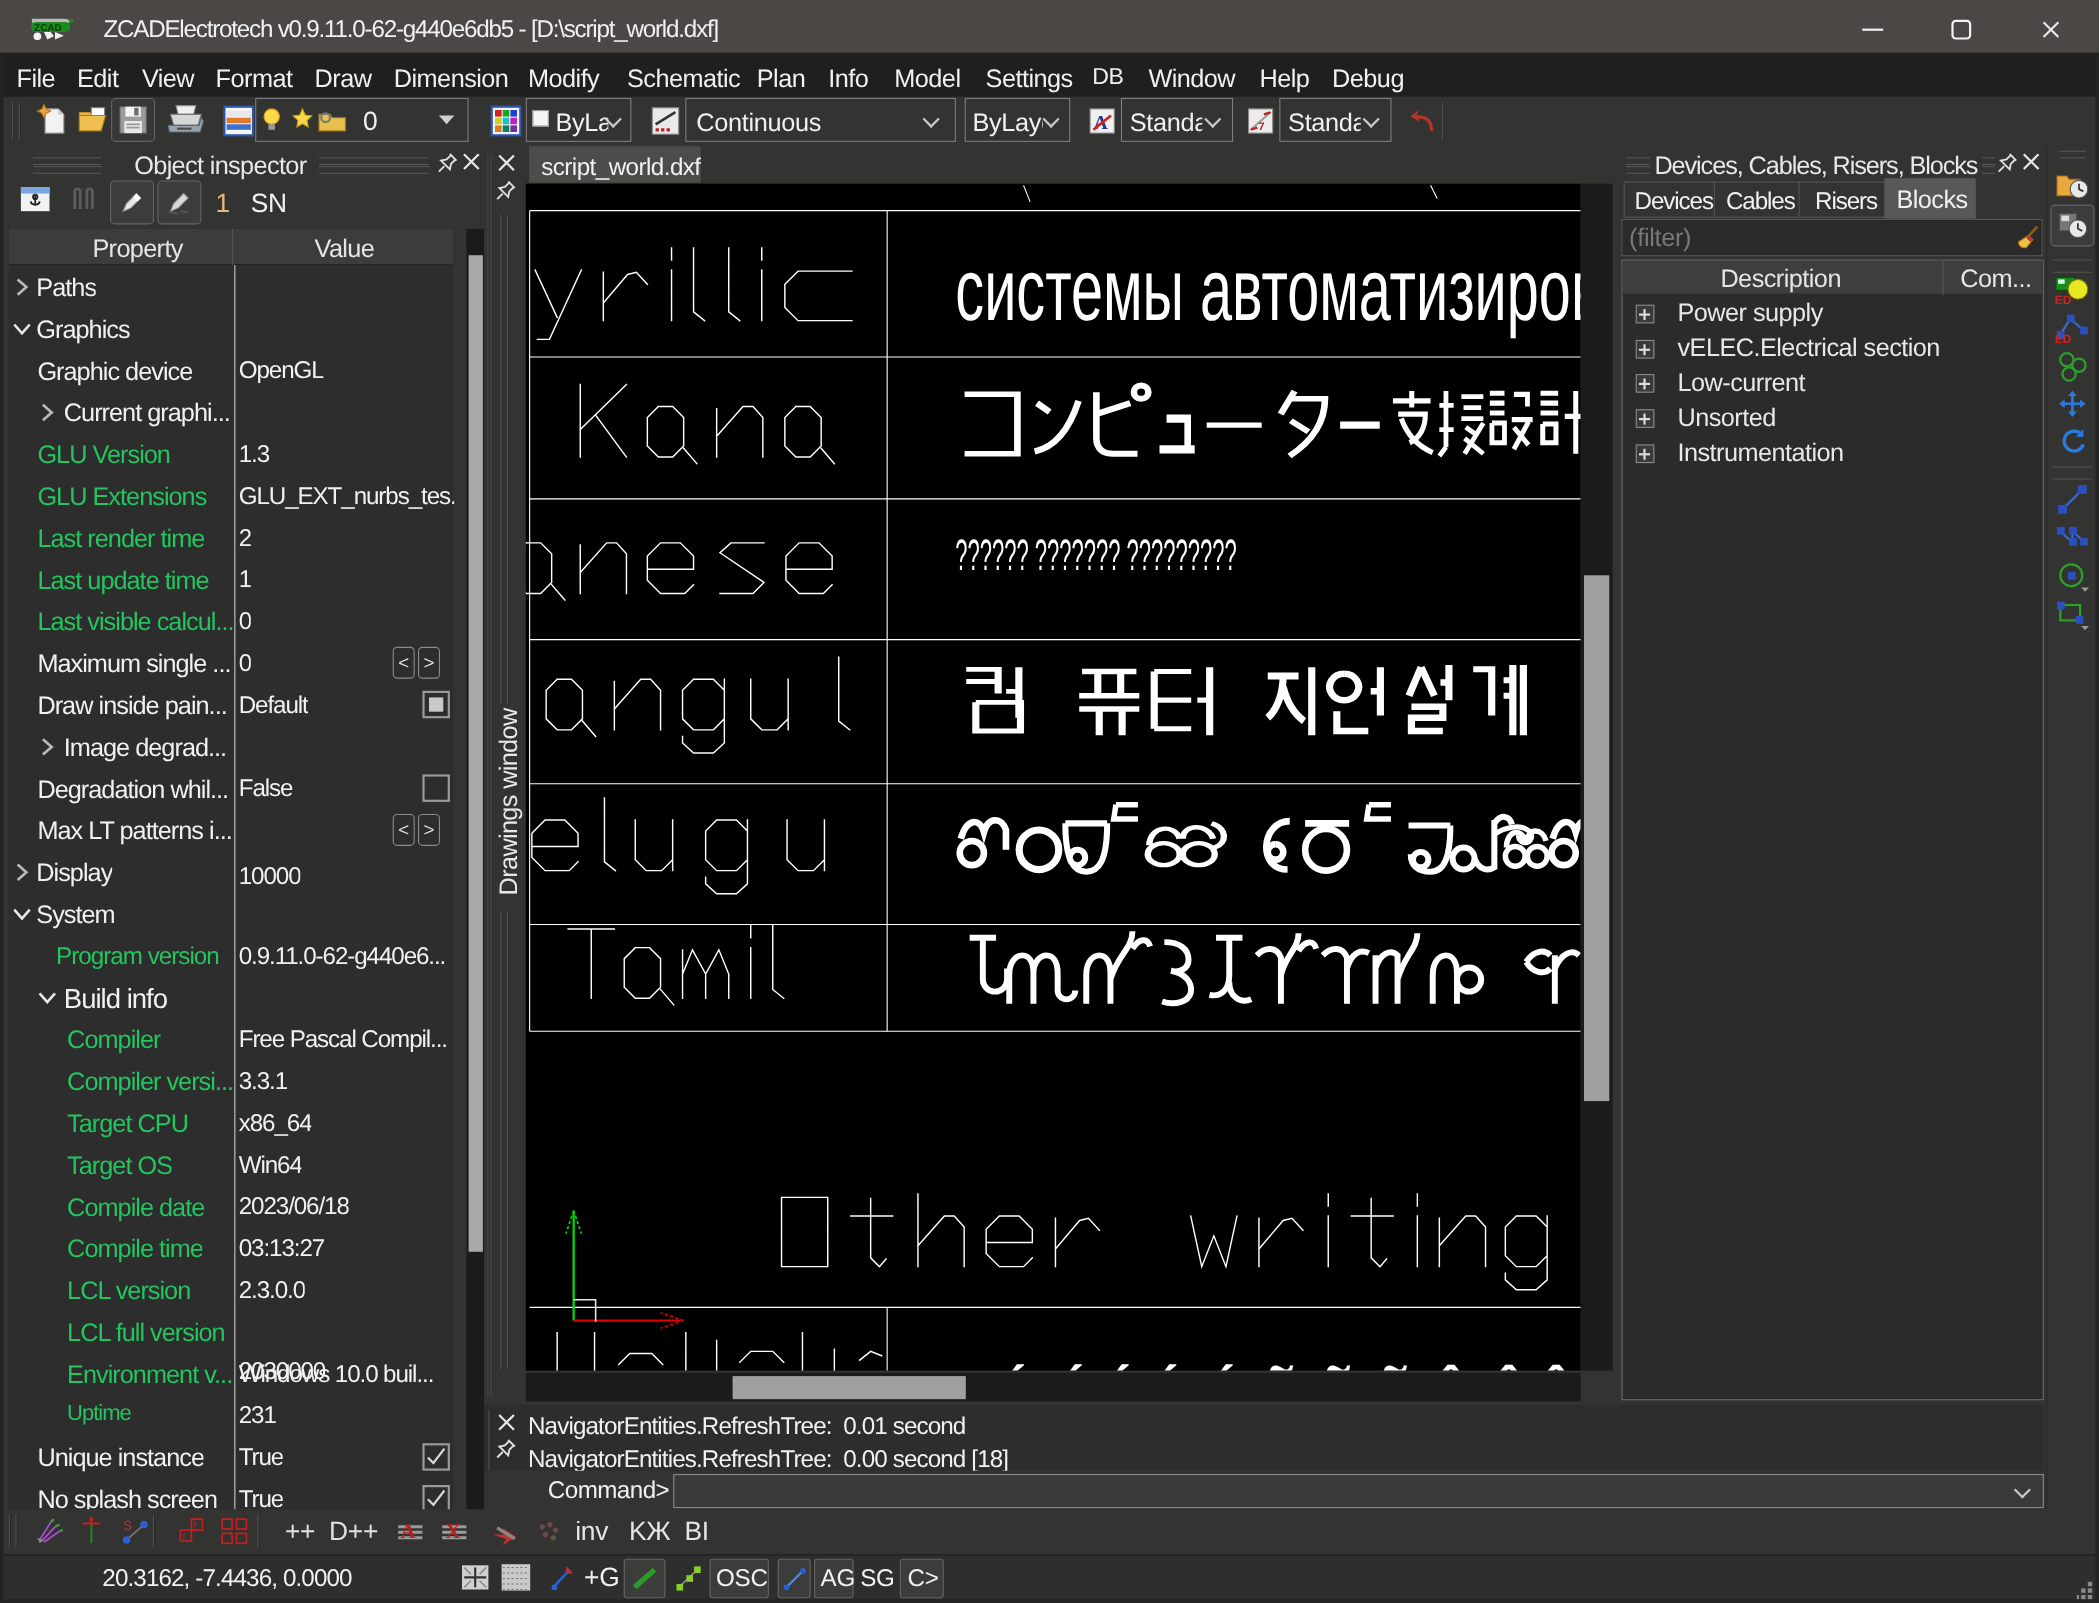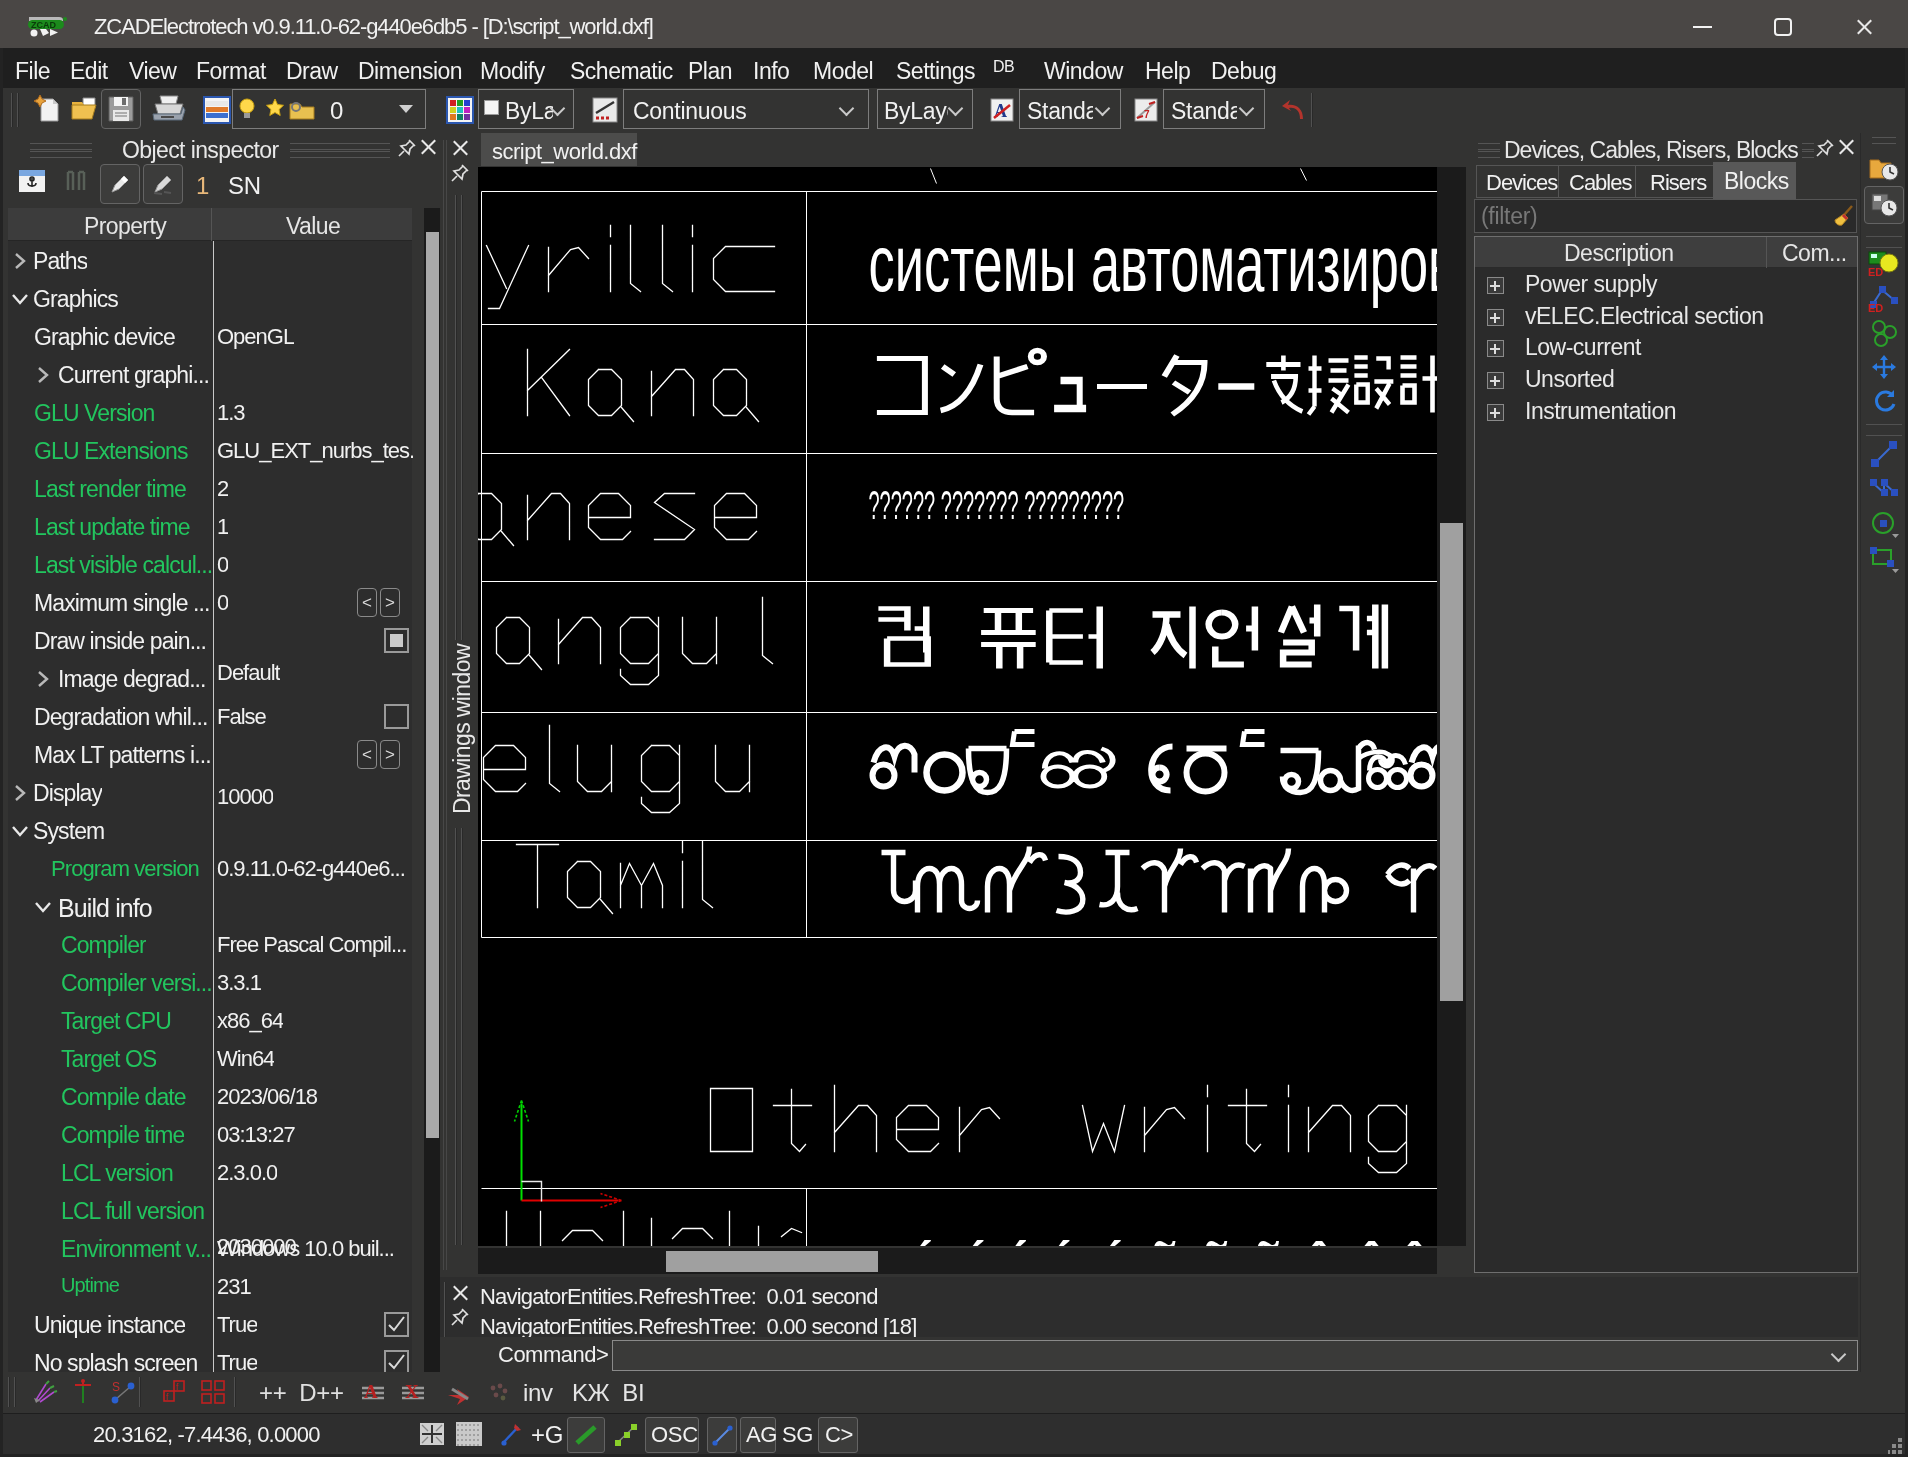--- a/index.html
+++ b/index.html
@@ -41,21 +41,21 @@
 <div class="txt" style="left:129px;top:58px;font-size:23px;letter-spacing:-0.5px">View</div>
 <div class="txt" style="left:196px;top:58px;font-size:23px;letter-spacing:-0.5px">Format</div>
 <div class="txt" style="left:286px;top:58px;font-size:23px;letter-spacing:-0.5px">Draw</div>
 <div class="txt" style="left:358px;top:58px;font-size:23px;letter-spacing:-0.5px">Dimension</div>
 <div class="txt" style="left:480px;top:58px;font-size:23px;letter-spacing:-0.5px">Modify</div>
 <div class="txt" style="left:570px;top:58px;font-size:23px;letter-spacing:-0.5px">Schematic</div>
 <div class="txt" style="left:688px;top:58px;font-size:23px;letter-spacing:-0.5px">Plan</div>
 <div class="txt" style="left:753px;top:58px;font-size:23px;letter-spacing:-0.5px">Info</div>
 <div class="txt" style="left:813px;top:58px;font-size:23px;letter-spacing:-0.5px">Model</div>
 <div class="txt" style="left:896px;top:58px;font-size:23px;letter-spacing:-0.5px">Settings</div>
-<div class="txt" style="left:993px;top:58px;font-size:16px;letter-spacing:-0.5px">DB</div>
+<div class="txt" style="left:993px;top:58px;font-size:21px;letter-spacing:-0.5px">DB</div>
 <div class="txt" style="left:1044px;top:58px;font-size:23px;letter-spacing:-0.5px">Window</div>
 <div class="txt" style="left:1145px;top:58px;font-size:23px;letter-spacing:-0.5px">Help</div>
 <div class="txt" style="left:1211px;top:58px;font-size:23px;letter-spacing:-0.5px">Debug</div>
 
 <div class="abs" style="left:0;top:88px;width:1908px;height:45px;background:#333332"></div>
 <div class="abs" style="left:11px;top:93px;width:1px;height:34px;border-left:1px solid #515151;border-right:1px solid #292929"></div>
 <div class="abs" style="left:17px;top:93px;width:1px;height:34px;border-left:1px solid #515151;border-right:1px solid #292929"></div>
 
 <svg class="abs" style="left:33px;top:94px" width="30" height="30" viewBox="0 0 30 30">
  <path d="M8 5 h12 l5 5 v17 h-17 z" fill="#f2f2f2" stroke="#9a9a9a"></path>
@@ -193,21 +193,21 @@
 <div class="txt" style="left:217px;top:476px;font-size:22px;letter-spacing:-1px;max-width:196px;overflow:hidden">2</div>
 <div class="txt gray" style="left:34px;top:514px;font-size:23px;letter-spacing:-0.9px;max-width:179px;overflow:hidden">Last update time</div>
 <div class="txt" style="left:217px;top:514px;font-size:22px;letter-spacing:-1px;max-width:196px;overflow:hidden">1</div>
 <div class="txt gray" style="left:34px;top:552px;font-size:23px;letter-spacing:-0.9px;max-width:179px;overflow:hidden">Last visible calcul...</div>
 <div class="txt" style="left:217px;top:552px;font-size:22px;letter-spacing:-1px;max-width:196px;overflow:hidden">0</div>
 <div class="txt" style="left:34px;top:590px;font-size:23px;letter-spacing:-0.9px;max-width:179px;overflow:hidden">Maximum single ...</div>
 <div class="txt" style="left:217px;top:590px;font-size:22px;letter-spacing:-1px;max-width:196px;overflow:hidden">0</div>
 <div class="abs" style="left:357px;top:588px;width:20px;height:29px;border:1px solid #8a8a8a;border-radius:4px;color:#ddd;font-size:17px;text-align:center;line-height:27px">&lt;</div>
 <div class="abs" style="left:380px;top:588px;width:20px;height:29px;border:1px solid #8a8a8a;border-radius:4px;color:#ddd;font-size:17px;text-align:center;line-height:27px">&gt;</div>
 <div class="txt" style="left:34px;top:628px;font-size:23px;letter-spacing:-0.9px;max-width:179px;overflow:hidden">Draw inside pain...</div>
-<div class="txt" style="left:217px;top:660px;font-size:22px;letter-spacing:-1px;max-width:196px;overflow:hidden">Default</div>
+<div class="txt" style="left:217px;top:628px;font-size:22px;letter-spacing:-1px;max-width:196px;overflow:hidden">Default</div>
 <div class="abs" style="left:384px;top:628px;width:25px;height:25px;border:2px solid #9a9a9a;background:#2d2d2d"></div>
 <div class="abs" style="left:390px;top:634px;width:13px;height:13px;background:#c9c9c9"></div>
 <svg class="abs" style="left:37px;top:671px" width="12" height="16">
         <path d="M2 1 L10 8 L2 15" fill="none" stroke="#b9b9b9" stroke-width="2.4"></path>
       </svg>
 <div class="txt" style="left:58px;top:666px;font-size:23px;letter-spacing:-0.9px;max-width:155px;overflow:hidden">Image degrad...</div>
 <div class="txt" style="left:34px;top:704px;font-size:23px;letter-spacing:-0.9px;max-width:179px;overflow:hidden">Degradation whil...</div>
 <div class="txt" style="left:217px;top:704px;font-size:22px;letter-spacing:-1px;max-width:196px;overflow:hidden">False</div>
 <div class="abs" style="left:384px;top:704px;width:25px;height:25px;border:2px solid #9a9a9a;background:#2d2d2d"></div>
 <div class="txt" style="left:34px;top:742px;font-size:23px;letter-spacing:-0.9px;max-width:179px;overflow:hidden">Max LT patterns i...</div>

